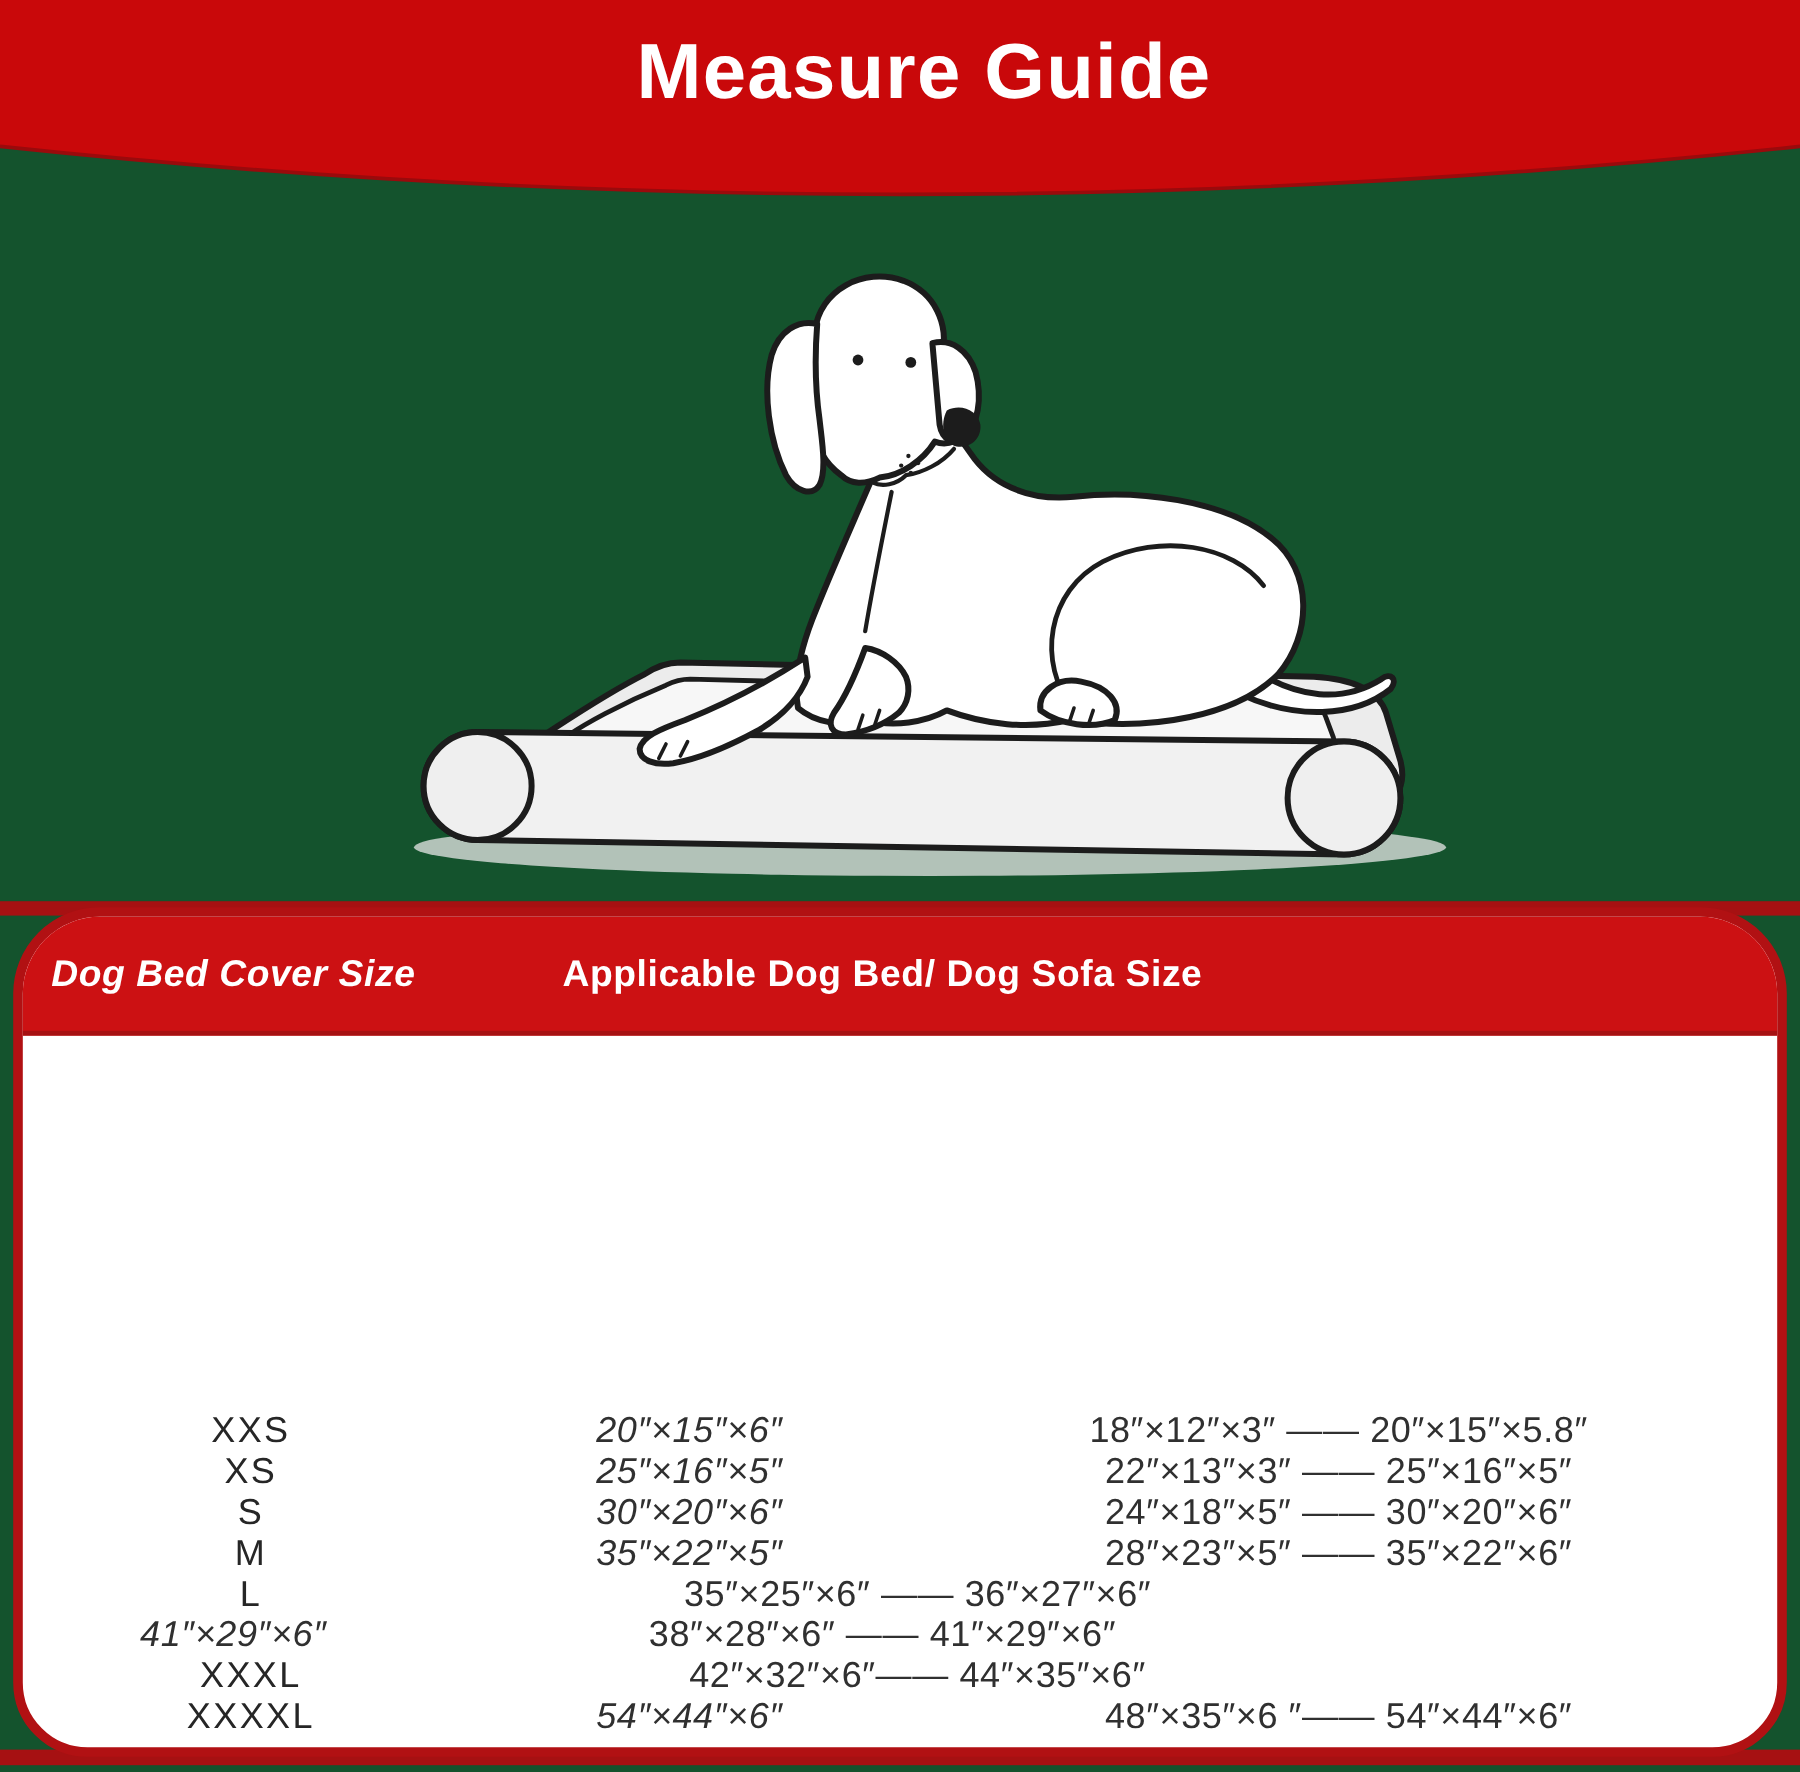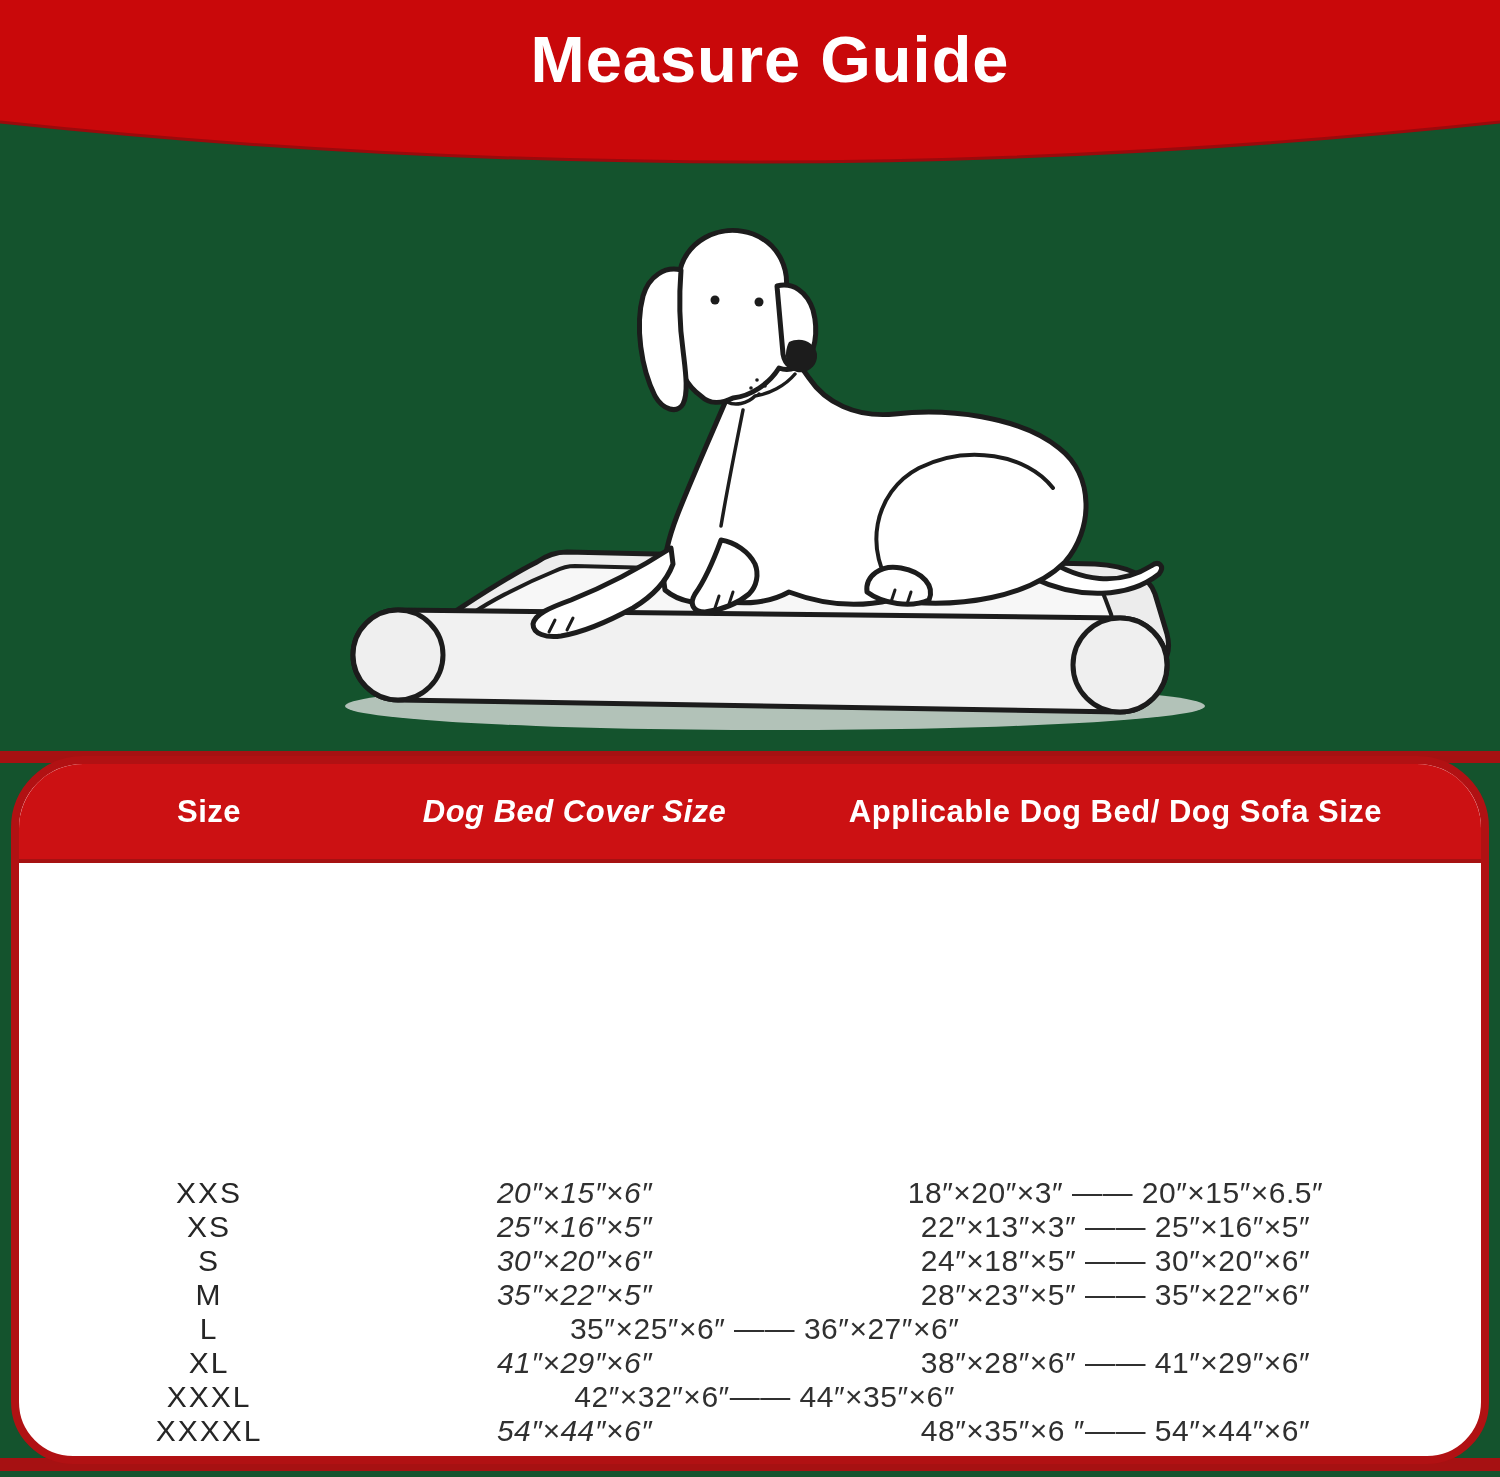--- a/index.html
+++ b/index.html
@@ -127,29 +127,28 @@
         <circle cx="484" cy="236" r="1.8" fill="#1c1c1c" stroke="none"></circle>
       </g>
     </svg>
   </div>
 
   <div class="strip strip-top"></div>
   <div class="strip strip-bottom"></div>
 
   <section class="size-table">
     <div class="thead">
-      <div class="col-size">Size</div>
       <div class="col-cover">Dog Bed Cover Size</div>
       <div class="col-applicable">Applicable Dog Bed/ Dog Sofa Size</div>
     </div>
     <div class="tbody">
       <div class="tr">
         <div class="td col-size">XXS</div>
         <div class="td col-cover">20″×15″×6″</div>
-        <div class="td col-applicable">18″×20″×3″ —— 20″×15″×6.5″</div>
+        <div class="td col-applicable">18″×12″×3″ —— 20″×15″×5.8″</div>
       </div>
       <div class="tr">
         <div class="td col-size">XS</div>
         <div class="td col-cover">25″×16″×5″</div>
         <div class="td col-applicable">22″×13″×3″ —— 25″×16″×5″</div>
       </div>
       <div class="tr">
         <div class="td col-size">S</div>
         <div class="td col-cover">30″×20″×6″</div>
         <div class="td col-applicable">24″×18″×5″ —— 30″×20″×6″</div>
@@ -157,21 +156,20 @@
       <div class="tr">
         <div class="td col-size">M</div>
         <div class="td col-cover">35″×22″×5″</div>
         <div class="td col-applicable">28″×23″×5″ —— 35″×22″×6″</div>
       </div>
       <div class="tr">
         <div class="td col-size">L</div>
         <div class="td col-applicable">35″×25″×6″ —— 36″×27″×6″</div>
       </div>
       <div class="tr">
-        <div class="td col-size">XL</div>
         <div class="td col-cover">41″×29″×6″</div>
         <div class="td col-applicable">38″×28″×6″ —— 41″×29″×6″</div>
       </div>
       <div class="tr">
         <div class="td col-size">XXXL</div>
         <div class="td col-applicable">42″×32″×6″—— 44″×35″×6″</div>
       </div>
       <div class="tr">
         <div class="td col-size">XXXXL</div>
         <div class="td col-cover">54″×44″×6″</div>

